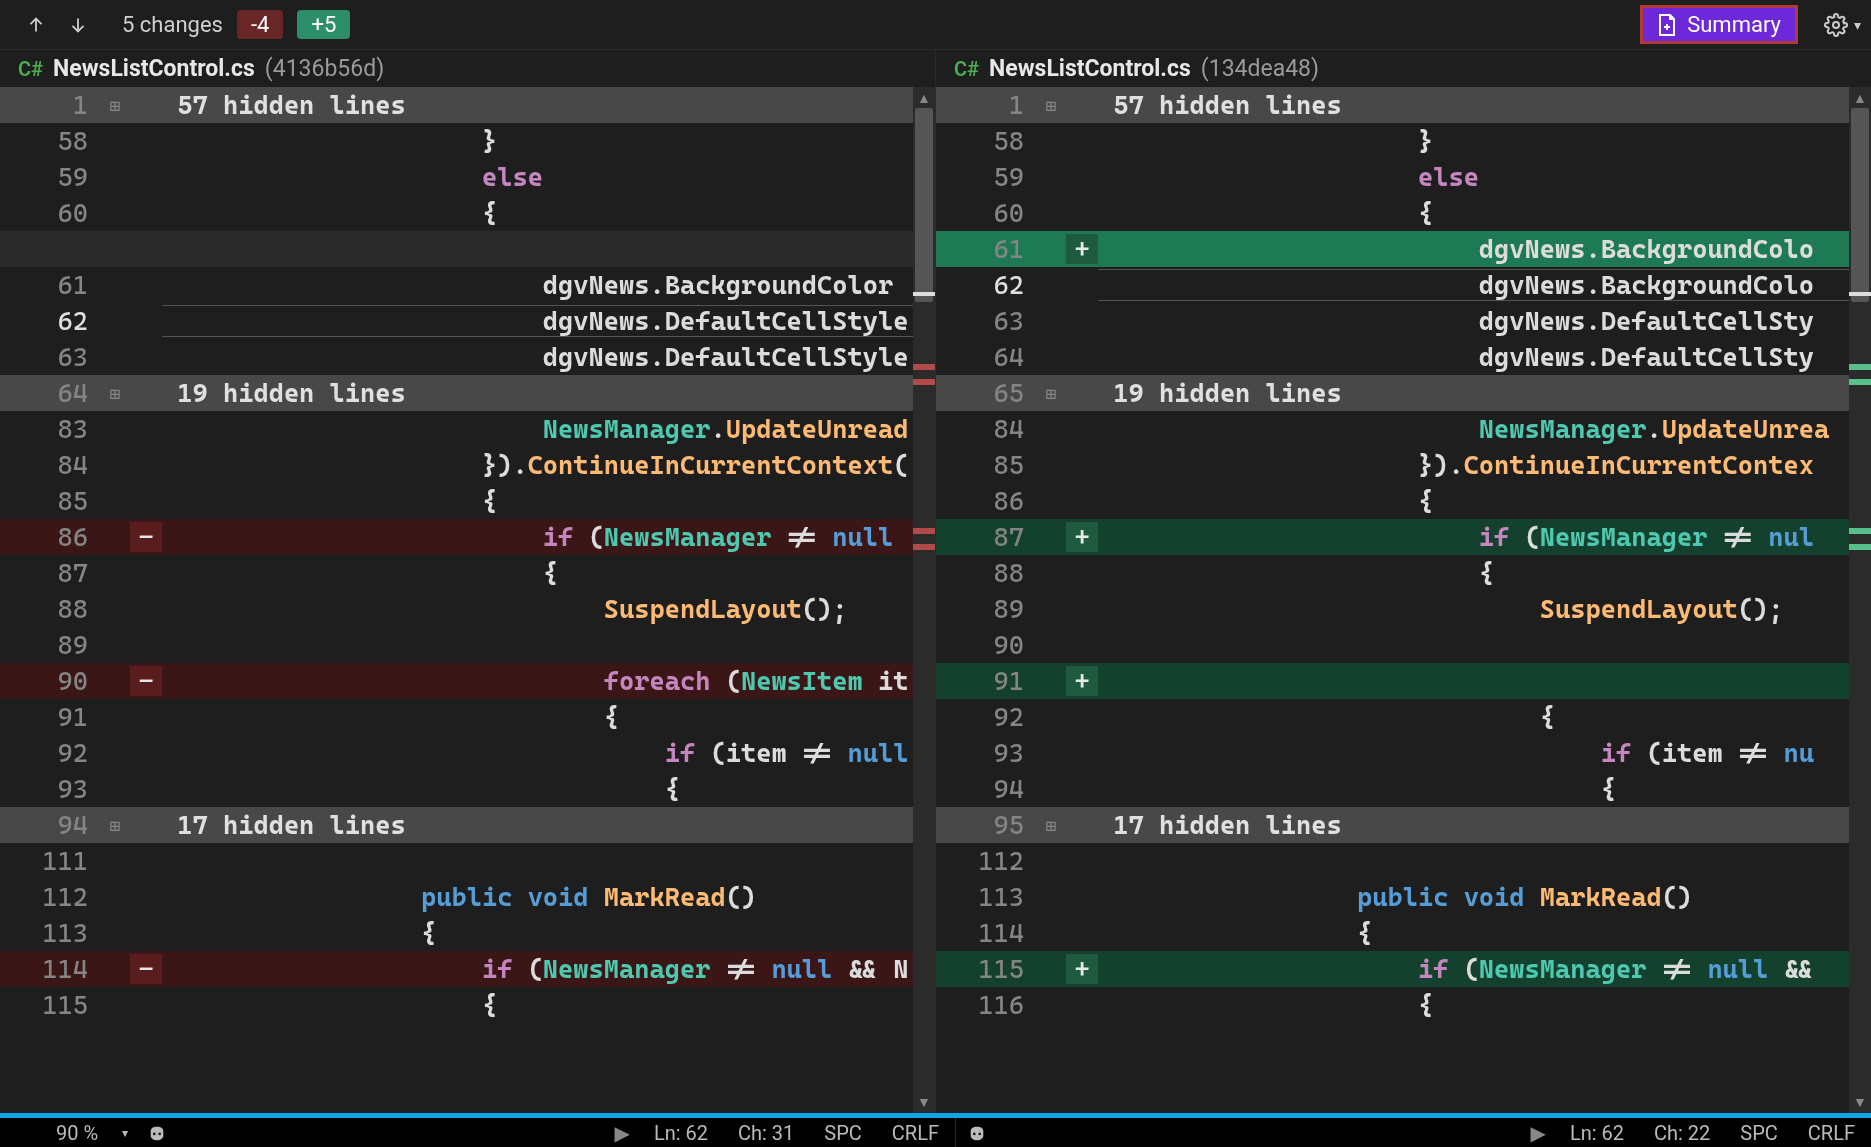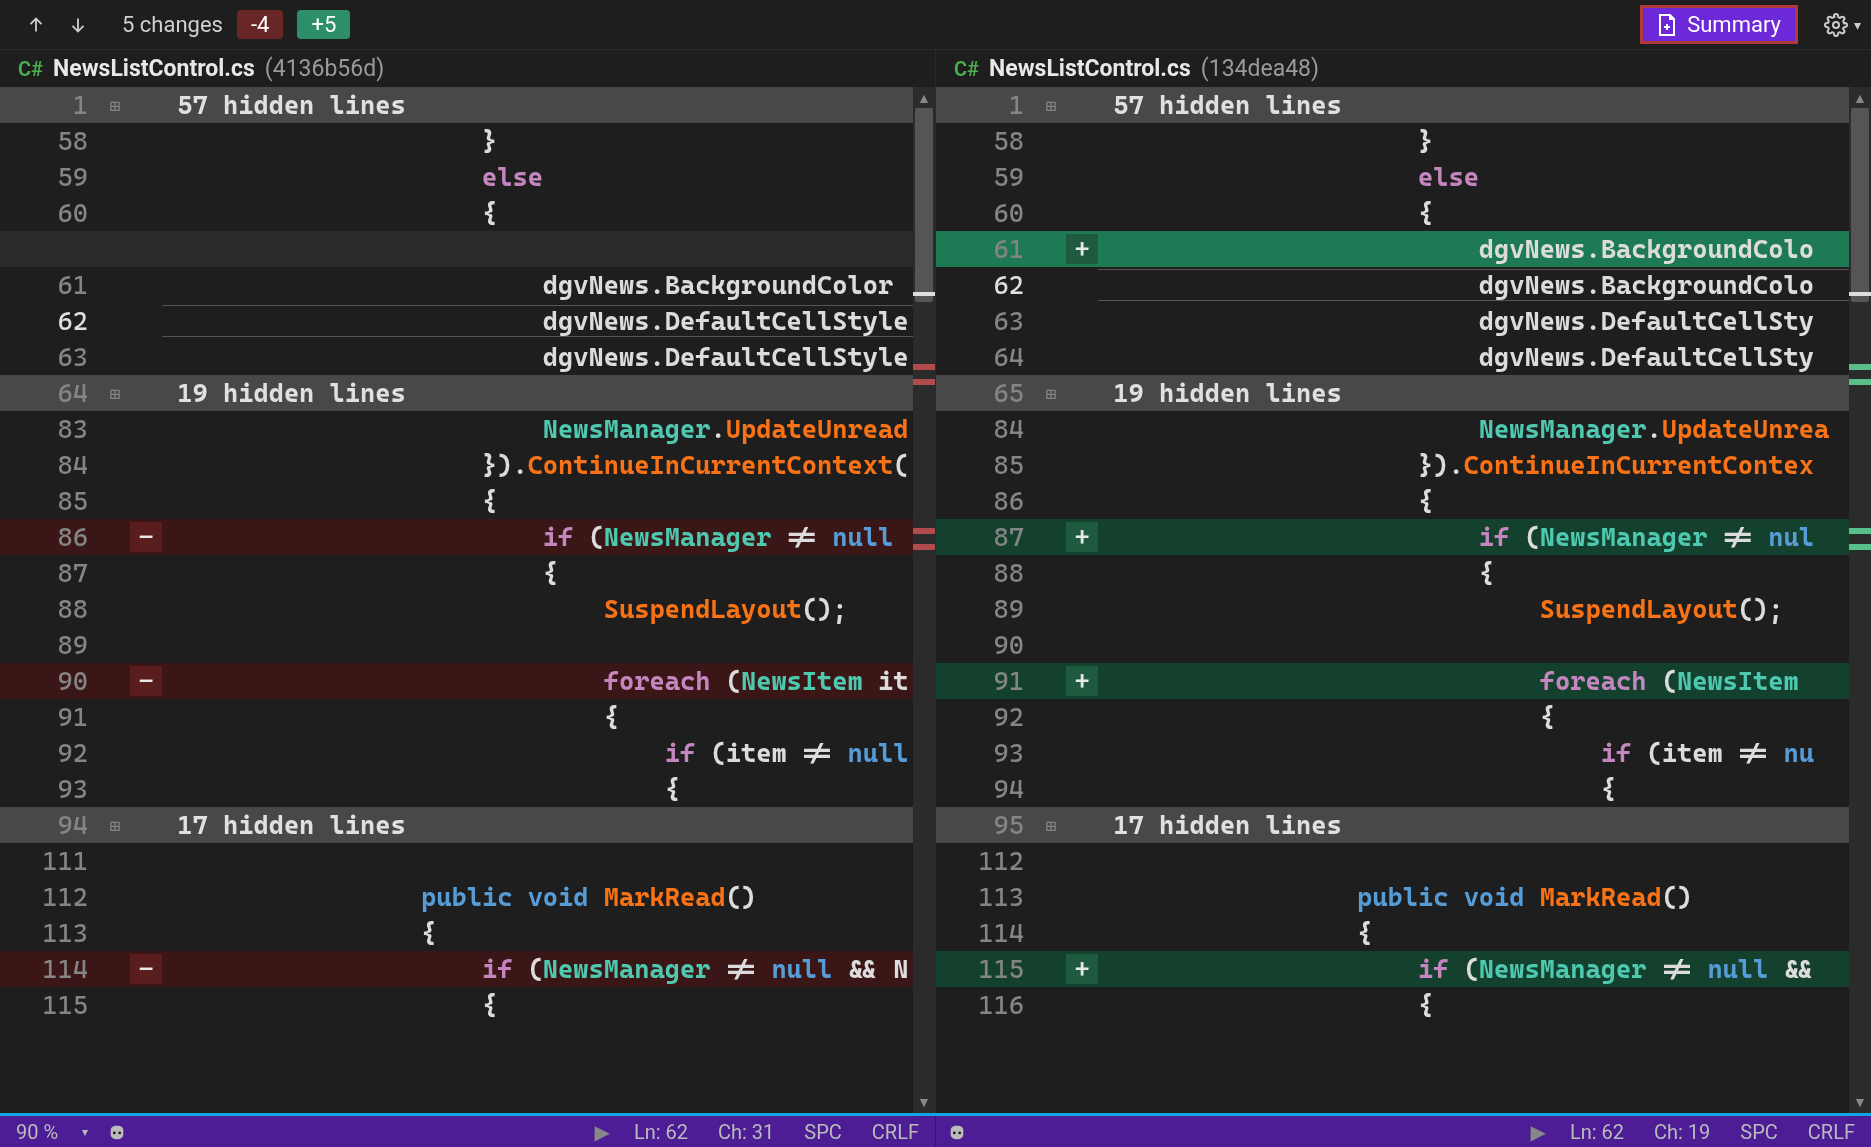--- a/index.html
+++ b/index.html
@@ -90,41 +90,41 @@
   .line-gap { background: #2a2a2a; }
   .line-gap .txt {
     background-image: repeating-linear-gradient(45deg, #3a3a3a 0 4px, transparent 4px 10px);
   }
 
   
   .tok-kw   { color: #569cd6; }
   .tok-type { color: #4ec9b0; }
   .tok-ctrl { color: #c586c0; }
   .tok-id   { color: #dcdcdc; }
-  .tok-fn   { color: #f97316; }
+  .tok-fn   { color: #fdba74; }
 
   
   .vscroll {
     position: absolute; right: 0; top: 0; bottom: 0; width: 22px;
     background: #2b2b2b;
   }
   .vscroll .sb-triangle { position: absolute; left: 0; width: 22px; height: 22px; display:flex; align-items:center; justify-content:center; color:#888; font-size:14px; }
   .vscroll .sb-triangle.top { top: 0; }
   .vscroll .sb-triangle.bot { bottom: 0; }
   .vscroll .thumb { position: absolute; left: 2px; width: 18px; background: #555; border-radius: 2px; }
   .vscroll .mark { position: absolute; left: 0; width: 22px; height: 6px; }
   .vscroll .mark.rem { background: #b14b4b; }
   .vscroll .mark.add { background: #58bf8a; }
   .vscroll .cursor-mark { position: absolute; left: 0; width: 22px; height: 4px; background: #ddd; }
 
   
   .statusbar {
-    display: flex; height: 34px; background: #4c1d95;
-    border-top: 3px solid #0ea5e9;
-    font-size: 20px; color: #bbb;
+    display: flex; height: 34px; background: #000000;
+    border-top: 5px solid #0ea5e9;
+    font-size: 20px; color: #bbb; padding-left: 40px;
   }
   .statusbar .half { flex: 1; display: flex; align-items: center; gap: 18px; padding: 0 10px; }
   .statusbar .half + .half { border-left: 1px solid #2a2a2a; }
   .status-item { padding: 0 6px; cursor: default; }
   .status-spacer { flex: 1; }
   .copilot-icon { width: 22px; height: 18px; }
   .caret-down { font-size: 12px; }
 </style>
 </head>
 <body>
@@ -237,21 +237,21 @@
             <div class="code-line"><div class="ln">63</div><div class="fold"></div><div class="marker"></div><div class="txt"><span class="tok-id">                         dgvNews.DefaultCellSty</span></div></div>
             <div class="code-line"><div class="ln">64</div><div class="fold"></div><div class="marker"></div><div class="txt"><span class="tok-id">                         dgvNews.DefaultCellSty</span></div></div>
             <div class="code-line line-hidden"><div class="ln">65</div><div class="fold">⊞</div><div class="marker"></div><div class="txt"> 19 hidden lines</div></div>
             <div class="code-line"><div class="ln">84</div><div class="fold"></div><div class="marker"></div><div class="txt"><span class="tok-id">                         </span><span class="tok-type">NewsManager</span><span class="tok-id">.</span><span class="tok-fn">UpdateUnrea</span></div></div>
             <div class="code-line"><div class="ln">85</div><div class="fold"></div><div class="marker"></div><div class="txt"><span class="tok-id">                     }).</span><span class="tok-fn">ContinueInCurrentContex</span></div></div>
             <div class="code-line"><div class="ln">86</div><div class="fold"></div><div class="marker"></div><div class="txt"><span class="tok-id">                     {</span></div></div>
             <div class="code-line line-add"><div class="ln">87</div><div class="fold"></div><div class="marker marker-add">+</div><div class="txt"><span class="tok-id">                         </span><span class="tok-ctrl">if</span><span class="tok-id"> (</span><span class="tok-type">NewsManager</span><span class="tok-id"> != </span><span class="tok-kw">nul</span></div></div>
             <div class="code-line"><div class="ln">88</div><div class="fold"></div><div class="marker"></div><div class="txt"><span class="tok-id">                         {</span></div></div>
             <div class="code-line"><div class="ln">89</div><div class="fold"></div><div class="marker"></div><div class="txt"><span class="tok-id">                             </span><span class="tok-fn">SuspendLayout</span><span class="tok-id">();</span></div></div>
             <div class="code-line"><div class="ln">90</div><div class="fold"></div><div class="marker"></div><div class="txt"><span class="tok-id"> </span></div></div>
-            <div class="code-line line-add"><div class="ln">91</div><div class="fold"></div><div class="marker marker-add">+</div><div class="txt"><span class="tok-id">                             </span><span class="tok-ctrl">foreach</span><span class="tok-id"> (</span><span class="tok-type">NewsItem</span><span class="tok-id"> </span></div></div>
+            <div class="code-line line-add"><div class="ln">91</div><div class="fold"></div><div class="marker marker-add">+</div></div>
             <div class="code-line"><div class="ln">92</div><div class="fold"></div><div class="marker"></div><div class="txt"><span class="tok-id">                             {</span></div></div>
             <div class="code-line"><div class="ln">93</div><div class="fold"></div><div class="marker"></div><div class="txt"><span class="tok-id">                                 </span><span class="tok-ctrl">if</span><span class="tok-id"> (item != </span><span class="tok-kw">nu</span></div></div>
             <div class="code-line"><div class="ln">94</div><div class="fold"></div><div class="marker"></div><div class="txt"><span class="tok-id">                                 {</span></div></div>
             <div class="code-line line-hidden"><div class="ln">95</div><div class="fold">⊞</div><div class="marker"></div><div class="txt"> 17 hidden lines</div></div>
             <div class="code-line"><div class="ln">112</div><div class="fold"></div><div class="marker"></div><div class="txt"><span class="tok-id"> </span></div></div>
             <div class="code-line"><div class="ln">113</div><div class="fold"></div><div class="marker"></div><div class="txt"><span class="tok-id">                 </span><span class="tok-kw">public</span><span class="tok-id"> </span><span class="tok-kw">void</span><span class="tok-id"> </span><span class="tok-fn">MarkRead</span><span class="tok-id">()</span></div></div>
             <div class="code-line"><div class="ln">114</div><div class="fold"></div><div class="marker"></div><div class="txt"><span class="tok-id">                 {</span></div></div>
             <div class="code-line line-add"><div class="ln">115</div><div class="fold"></div><div class="marker marker-add">+</div><div class="txt"><span class="tok-id">                     </span><span class="tok-ctrl">if</span><span class="tok-id"> (</span><span class="tok-type">NewsManager</span><span class="tok-id"> != </span><span class="tok-kw">null</span><span class="tok-id"> &amp;&amp;</span></div></div>
             <div class="code-line"><div class="ln">116</div><div class="fold"></div><div class="marker"></div><div class="txt"><span class="tok-id">                     {</span></div></div>
           </div>
@@ -288,19 +288,19 @@
     </div>
     <div class="half">
       <svg class="copilot-icon" viewBox="0 0 24 20" fill="#bbb">
         <path d="M5 8c0-3 2-5 7-5s7 2 7 5v5c0 3-3 5-7 5s-7-2-7-5z"></path>
           <circle cx="9" cy="11" r="1.5" fill="#1a1a1a"></circle>
           <circle cx="15" cy="11" r="1.5" fill="#1a1a1a"></circle>
       </svg>
       <div class="status-spacer"></div>
       <span class="hscroll-tri" style="color:#888">▶</span>
       <span class="status-item">Ln: 62</span>
-      <span class="status-item">Ch: 19</span>
+      <span class="status-item">Ch: 22</span>
       <span class="status-item">SPC</span>
       <span class="status-item">CRLF</span>
     </div>
   </div>
 
 </div>
 
 </body></html>

